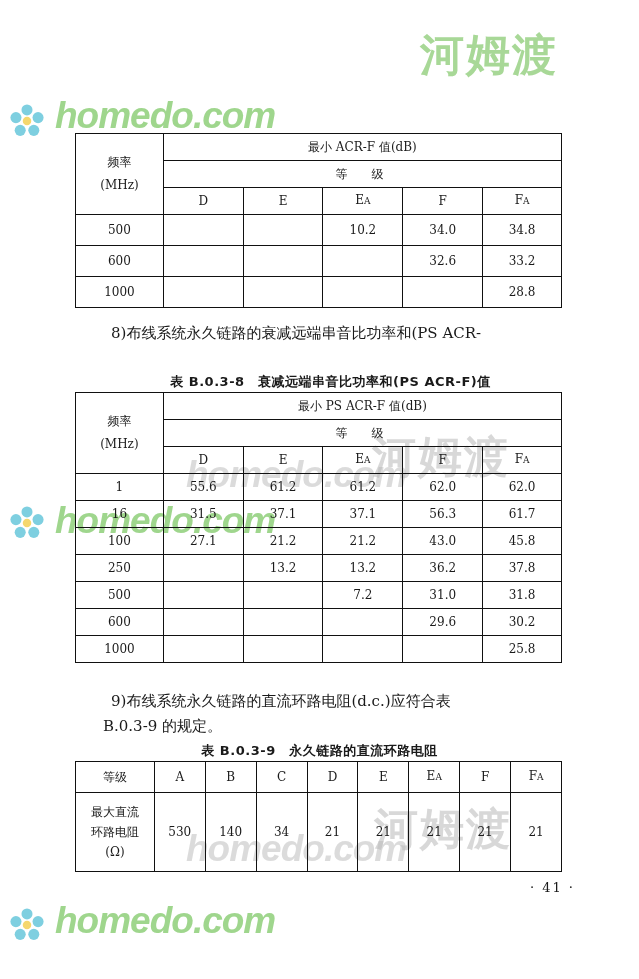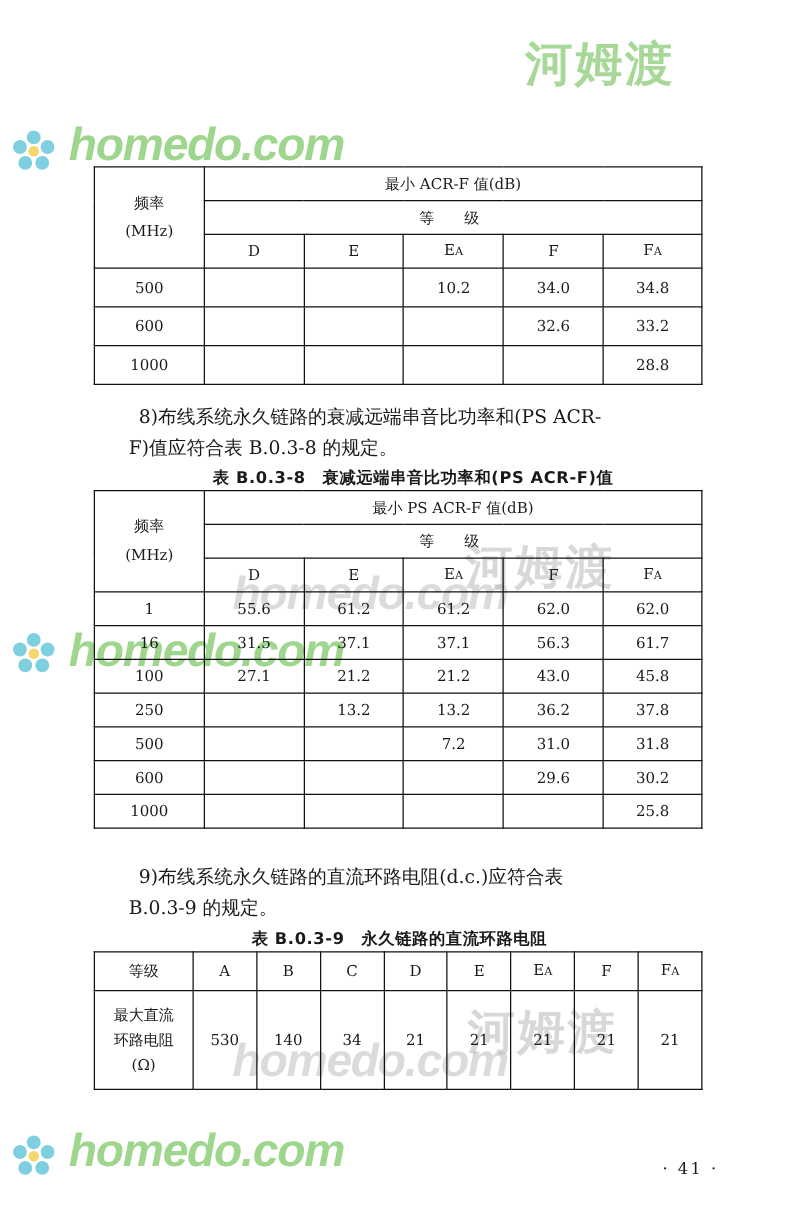--- a/index.html
+++ b/index.html
@@ -32,21 +32,21 @@
   .wm-green {
     color: #8fcf7a;
     opacity: .85;
     font-size: 37px;
     letter-spacing: -1px;
     font-style: italic;
   }
   .wm-cn {
     color: #9fd48c;
     opacity: .9;
-    font-size: 38px;
+    font-size: 44px;
     letter-spacing: 2px;
     font-family: Liberation Sans, sans-serif;
   }
   .wm-cn.gray {
     color: #b9b9b9;
     opacity: .55;
   }
   .wm-green.gray {
     color: #b9b9b9;
     opacity: .5;
@@ -100,21 +100,20 @@
   table.doc .tall { height: 26px; }
   table.doc .sub { font-size: 9px; vertical-align: baseline; }
   .spaced { letter-spacing: 6px; }
   .pos { position: absolute; }
 
   .pagenum {
     position: absolute;
     font-size: 13px;
     font-family: "DejaVu Serif", serif;
     letter-spacing: 2px;
-    margin-top: 48px;
   }
 </style>
 </head>
 <body>
 
 <div class="page">
 
   <svg class="flower" style="left:10px; top:104px;" viewBox="0 0 40 40">
     <g fill="#7ecfe0">
       <circle cx="20" cy="7" r="6.5"></circle>
@@ -209,21 +208,20 @@
           <td></td>
           <td></td>
           <td>28.8</td>
         </tr>
       </tbody>
     </table>
   </div>
 
   <div class="pos para" style="left:75px; top:321px; width:500px;">
     <span class="ind">8)布线系统永久链路的衰减远端串音比功率和(PS ACR-</span>
-    <span class="ind2">F)值应符合表 B.0.3-8 的规定。</span>
   </div>
 
   <div class="pos tbl-caption" style="left:0; top:373px; width:639px;padding-left:11px;">表 B.0.3-8　衰减远端串音比功率和(PS ACR-F)值</div>
 
   <div class="pos" style="left:75px; top:392px; width:487px;">
     <table class="doc">
       <colgroup>
         <col style="width:88px">
           <col style="width:80px">
           <col style="width:80px">

